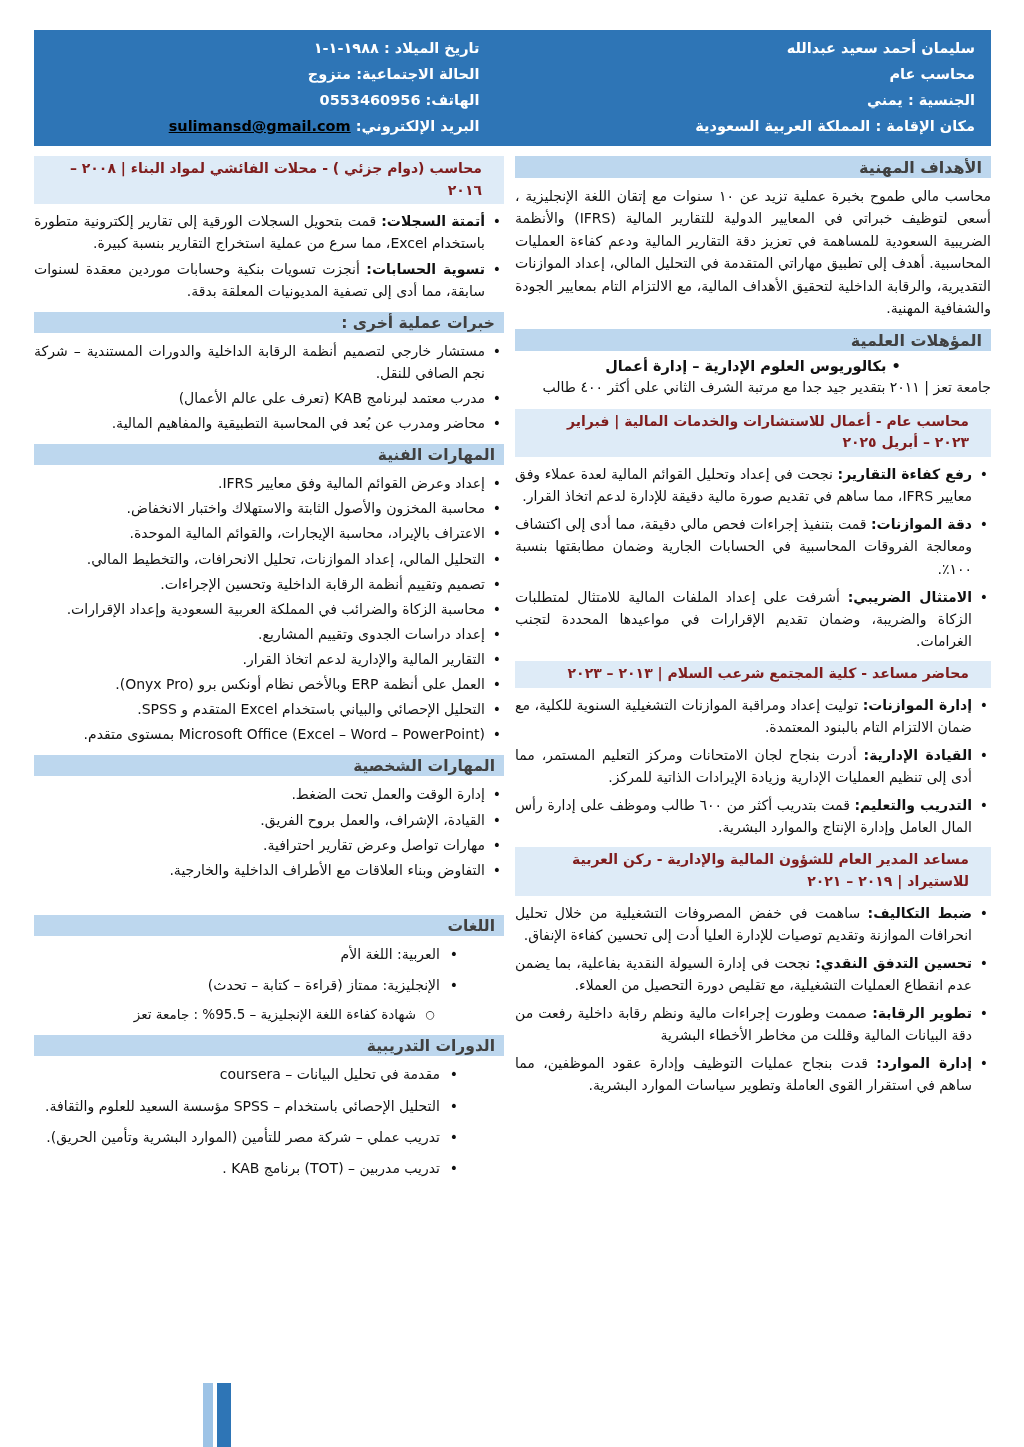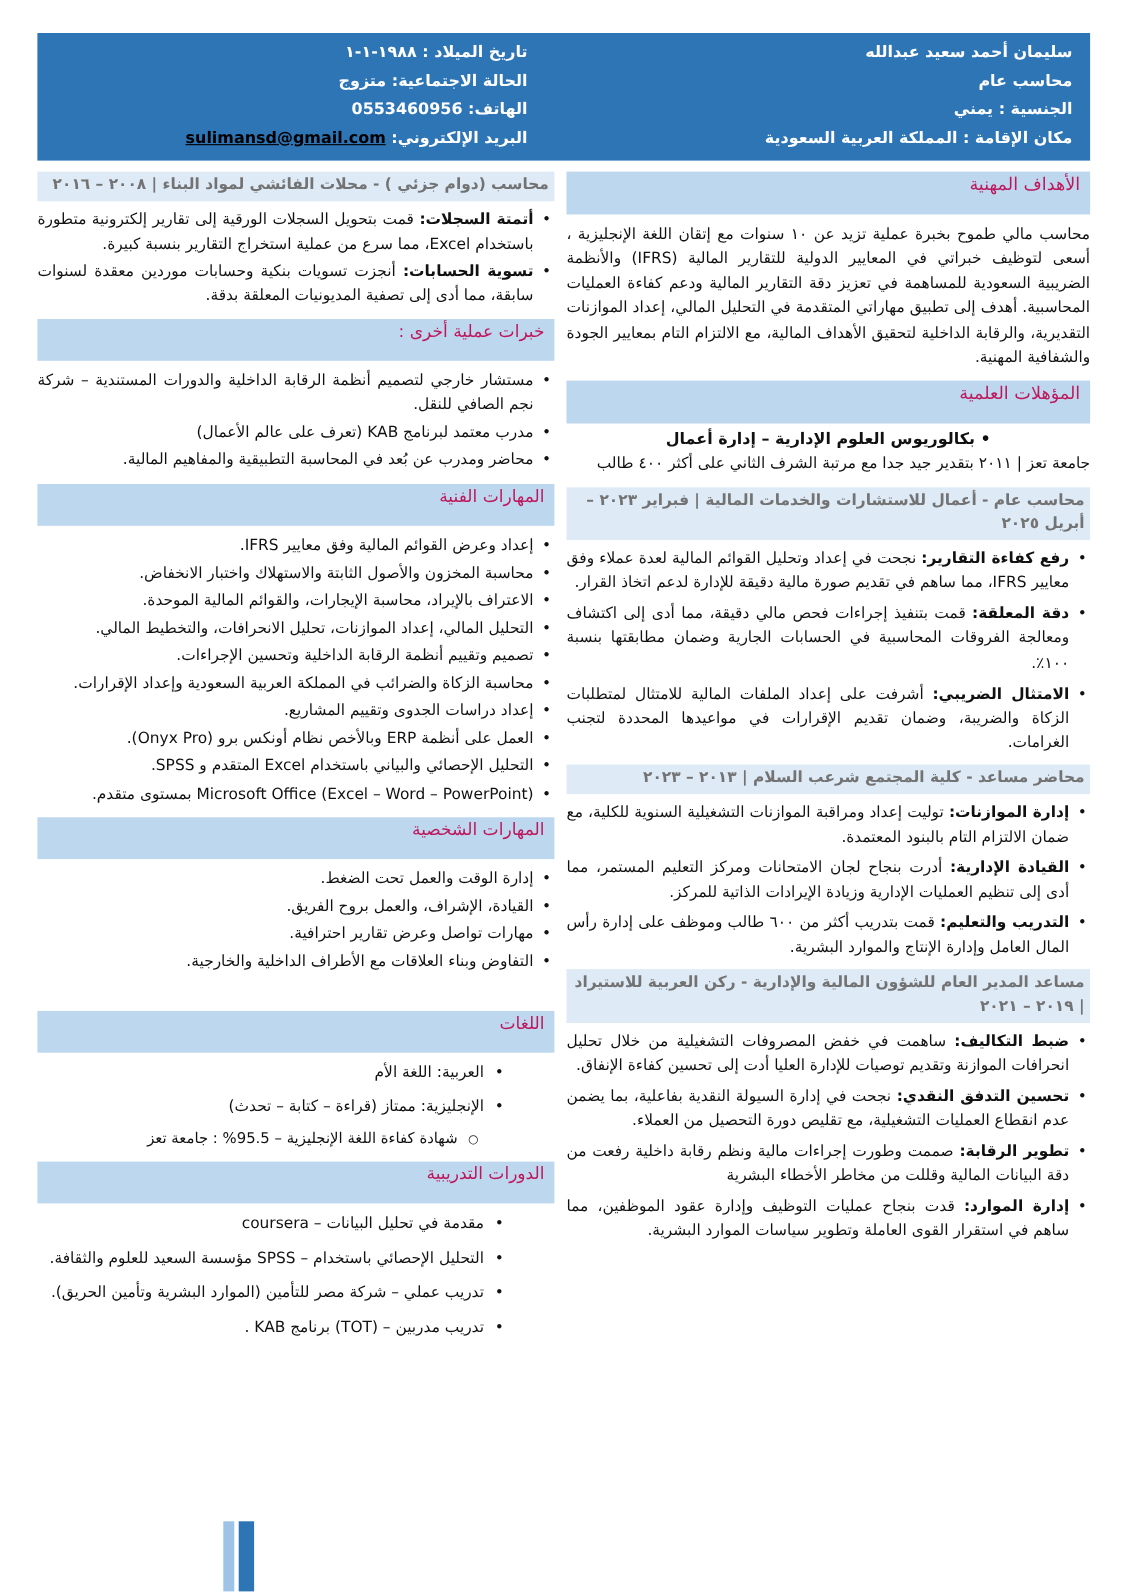--- a/index.html
+++ b/index.html
@@ -10,23 +10,23 @@
   .banner{position:absolute;top:30px;right:33px;left:34px;height:116px;background:#2e75b6;color:#fff;
           display:flex;padding:10px 16px 12px}
   .bcol{flex:1;display:flex;flex-direction:column;justify-content:space-between;font-weight:700;font-size:14.5px}
   .bcol.contact{padding-right:72px;padding-left:6px}
   .email-link{color:#000000;text-decoration:underline;cursor:pointer}
   
   .content{position:absolute;top:156px;right:33px;left:34px;display:flex;gap:11px;align-items:flex-start}
   .col-main{width:476px}
   .col-side{width:470px}
   .sec{margin-bottom:10px}
-  .sec-header{background:#bdd7ee;color:#be185d;font-size:16px;font-weight:400;padding:2px 9px 18px;margin-bottom:7px}
+  .sec-header{background:#bdd7ee;color:#404040;font-size:16px;font-weight:700;padding:2px 9px 1px;margin-bottom:7px}
   .sec-header.side{font-size:15.5px}
-  .sub-header{background:#deebf7;color:#737373;font-size:14px;font-weight:700;padding:2px 5px 3px;margin:9px 0 6px;line-height:1.55}
+  .sub-header{background:#deebf7;color:#7f1d1d;font-size:14px;font-weight:700;padding:2px 22px 3px;margin:9px 0 6px;line-height:1.55}
   .sub-header.first{margin-top:0}
   .body-text{font-size:14px;line-height:1.6;text-align:justify}
   .degree{text-align:center;font-size:14.5px;margin:3px 0 2px;font-weight:700}
   ul.bullets{list-style:none}
   ul.bullets li{position:relative;font-size:14px;line-height:1.58;text-align:justify;padding-right:19px;margin-bottom:3px}
   ul.bullets li::before{content:"•";position:absolute;right:3px;top:0}
   ul.bullets.spread li{margin-bottom:6px}
   ul.indent-list{list-style:none;margin-top:2px}
   ul.indent-list li{position:relative;font-size:14px;line-height:1.6;padding-right:64px;margin-bottom:9px}
   ul.indent-list li::before{content:"•";position:absolute;right:46px}
@@ -92,21 +92,21 @@
       </div>
 
       <div class="sec">
 
         <div class="job">
           <h3 class="sub-header first">محاسب عام - أعمال للاستشارات والخدمات المالية |  فبراير ٢٠٢٣ – أبريل ٢٠٢٥</h3>
           <ul class="bullets spread">
 
               <li><b>رفع كفاءة التقارير:</b><span> نجحت في إعداد وتحليل القوائم المالية لعدة عملاء وفق معايير IFRS، مما ساهم في تقديم صورة مالية دقيقة للإدارة لدعم اتخاذ القرار.</span></li>
 
-              <li><b>دقة المعلقة:</b><span> قمت بتنفيذ إجراءات فحص مالي دقيقة، مما أدى إلى اكتشاف ومعالجة الفروقات المحاسبية في الحسابات الجارية وضمان مطابقتها بنسبة ١٠٠٪.</span></li>
+              <li><b>دقة الموازنات:</b><span> قمت بتنفيذ إجراءات فحص مالي دقيقة، مما أدى إلى اكتشاف ومعالجة الفروقات المحاسبية في الحسابات الجارية وضمان مطابقتها بنسبة ١٠٠٪.</span></li>
 
               <li><b>الامتثال الضريبي:</b><span> أشرفت على إعداد الملفات المالية للامتثال لمتطلبات الزكاة والضريبة، وضمان تقديم الإقرارات في مواعيدها المحددة لتجنب الغرامات.</span></li>
             </ul>
         </div>
 
         <div class="job">
           <h3 class="sub-header">محاضر مساعد - كلية المجتمع شرعب السلام |  ٢٠١٣ – ٢٠٢٣</h3>
           <ul class="bullets spread">
 
               <li><b>إدارة الموازنات:</b><span> توليت إعداد ومراقبة الموازنات التشغيلية السنوية للكلية، مع ضمان الالتزام التام بالبنود المعتمدة.</span></li>
@@ -168,20 +168,21 @@
             <li><span>الاعتراف بالإيراد، محاسبة الإيجارات، والقوائم المالية الموحدة.</span></li>
 
             <li><span>التحليل المالي، إعداد الموازنات، تحليل الانحرافات، والتخطيط المالي.</span></li>
 
             <li><span>تصميم وتقييم أنظمة الرقابة الداخلية وتحسين الإجراءات.</span></li>
 
             <li><span>محاسبة الزكاة والضرائب في المملكة العربية السعودية وإعداد الإقرارات.</span></li>
 
             <li><span>إعداد دراسات الجدوى وتقييم المشاريع.</span></li>
 
+            <li><span>التقارير المالية والإدارية لدعم اتخاذ القرار.</span></li>
 
             <li><span>العمل على أنظمة ERP وبالأخص نظام أونكس برو (Onyx Pro).</span></li>
 
             <li><span>التحليل الإحصائي والبياني باستخدام Excel المتقدم و SPSS.</span></li>
 
             <li><span>Microsoft Office (Excel – Word – PowerPoint) بمستوى متقدم.</span></li>
           </ul>
       </div>
 
       <div class="sec">

